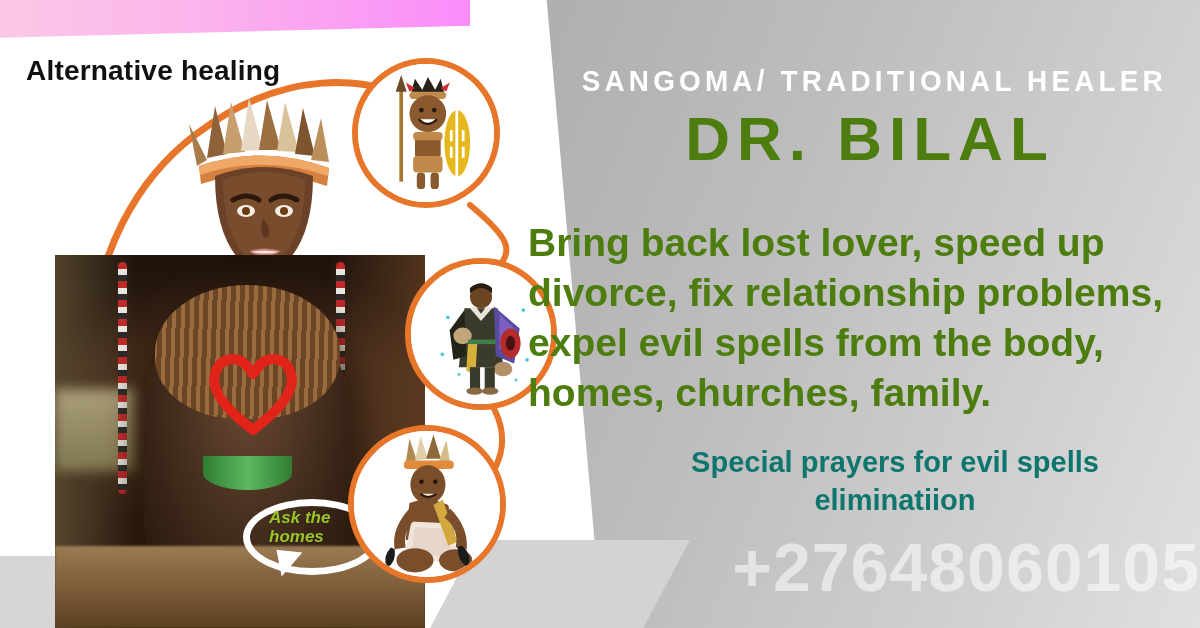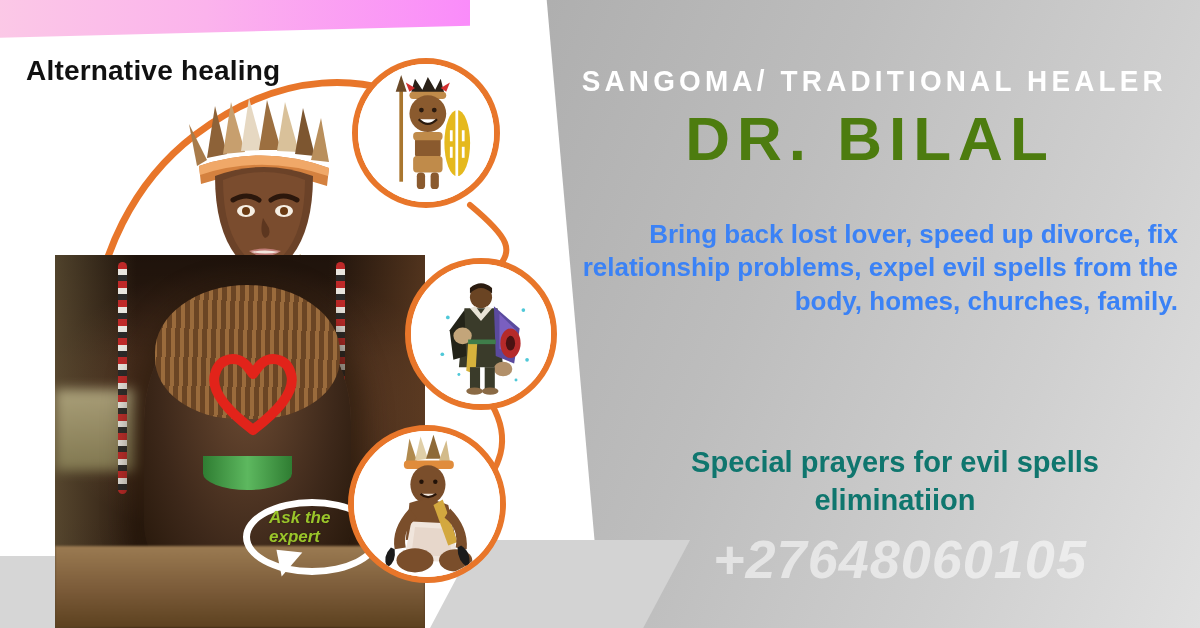--- a/index.html
+++ b/index.html
@@ -143,33 +143,33 @@
     white-space:nowrap;
   }
   .name{
     position:absolute;left:560px;top:103px;width:620px;
     text-align:center;color:#4d7c0f;
     font-size:62px;font-weight:bold;letter-spacing:7px;
     white-space:nowrap;
   }
   .services{
     position:absolute;left:528px;top:218px;width:650px;
-    text-align:right;color:#3b82f6;
-    font-size:26px;font-weight:bold;line-height:1.28;
+    text-align:left;color:#4d7c0f;
+    font-size:39px;font-weight:bold;line-height:1.28;
   }
   .special{
     position:absolute;left:610px;top:444px;width:570px;
     text-align:center;color:#0f766e;
     font-size:29px;font-weight:bold;line-height:1.3;
   }
   .phone-wm{
     position:absolute;left:600px;top:528px;width:600px;
-    text-align:center;
-    font-size:54px;font-weight:bold;color:rgba(255,255,255,.55);
-    letter-spacing:1px;white-space:nowrap;font-style:italic;
+    text-align:right;
+    font-size:68px;font-weight:bold;color:rgba(255,255,255,.55);
+    letter-spacing:1px;white-space:nowrap;
   }
 </style>
 </head>
 <body>
 
 <div id="poster">
 
   <div class="pink-bar"></div>
   <div class="orange-bar"></div>
   <div class="grey-panel"></div>
@@ -230,21 +230,21 @@
     <div class="photo-necklace"></div>
     <div class="photo-bottom"></div>
 
     <svg class="heart" viewBox="0 0 96 88">
       <path d="M48,82 C16,58 6,40 10,26 C14,10 32,6 42,18 L48,26 L54,18 C64,6 82,10 86,26 C90,40 80,58 48,82 Z" fill="none" stroke="#e2231a" stroke-width="10" stroke-linejoin="round"></path>
     </svg>
 
     <div class="bubble">
       <div class="bubble-tail"></div>
       <div class="bubble-body"></div>
-      <div class="bubble-text">Ask the expert</div>
+      <div class="bubble-text">Ask the homes</div>
     </div>
 
   </div>
 
   <div class="node node-1">
     <svg viewBox="0 0 148 150">
       <rect width="148" height="150" fill="#ffffff"></rect>
 
       <rect x="45" y="28" width="4" height="100" fill="#a9762f"></rect>
       <path d="M47,12 L53,30 L41,30 Z" fill="#6b4a28"></path>

